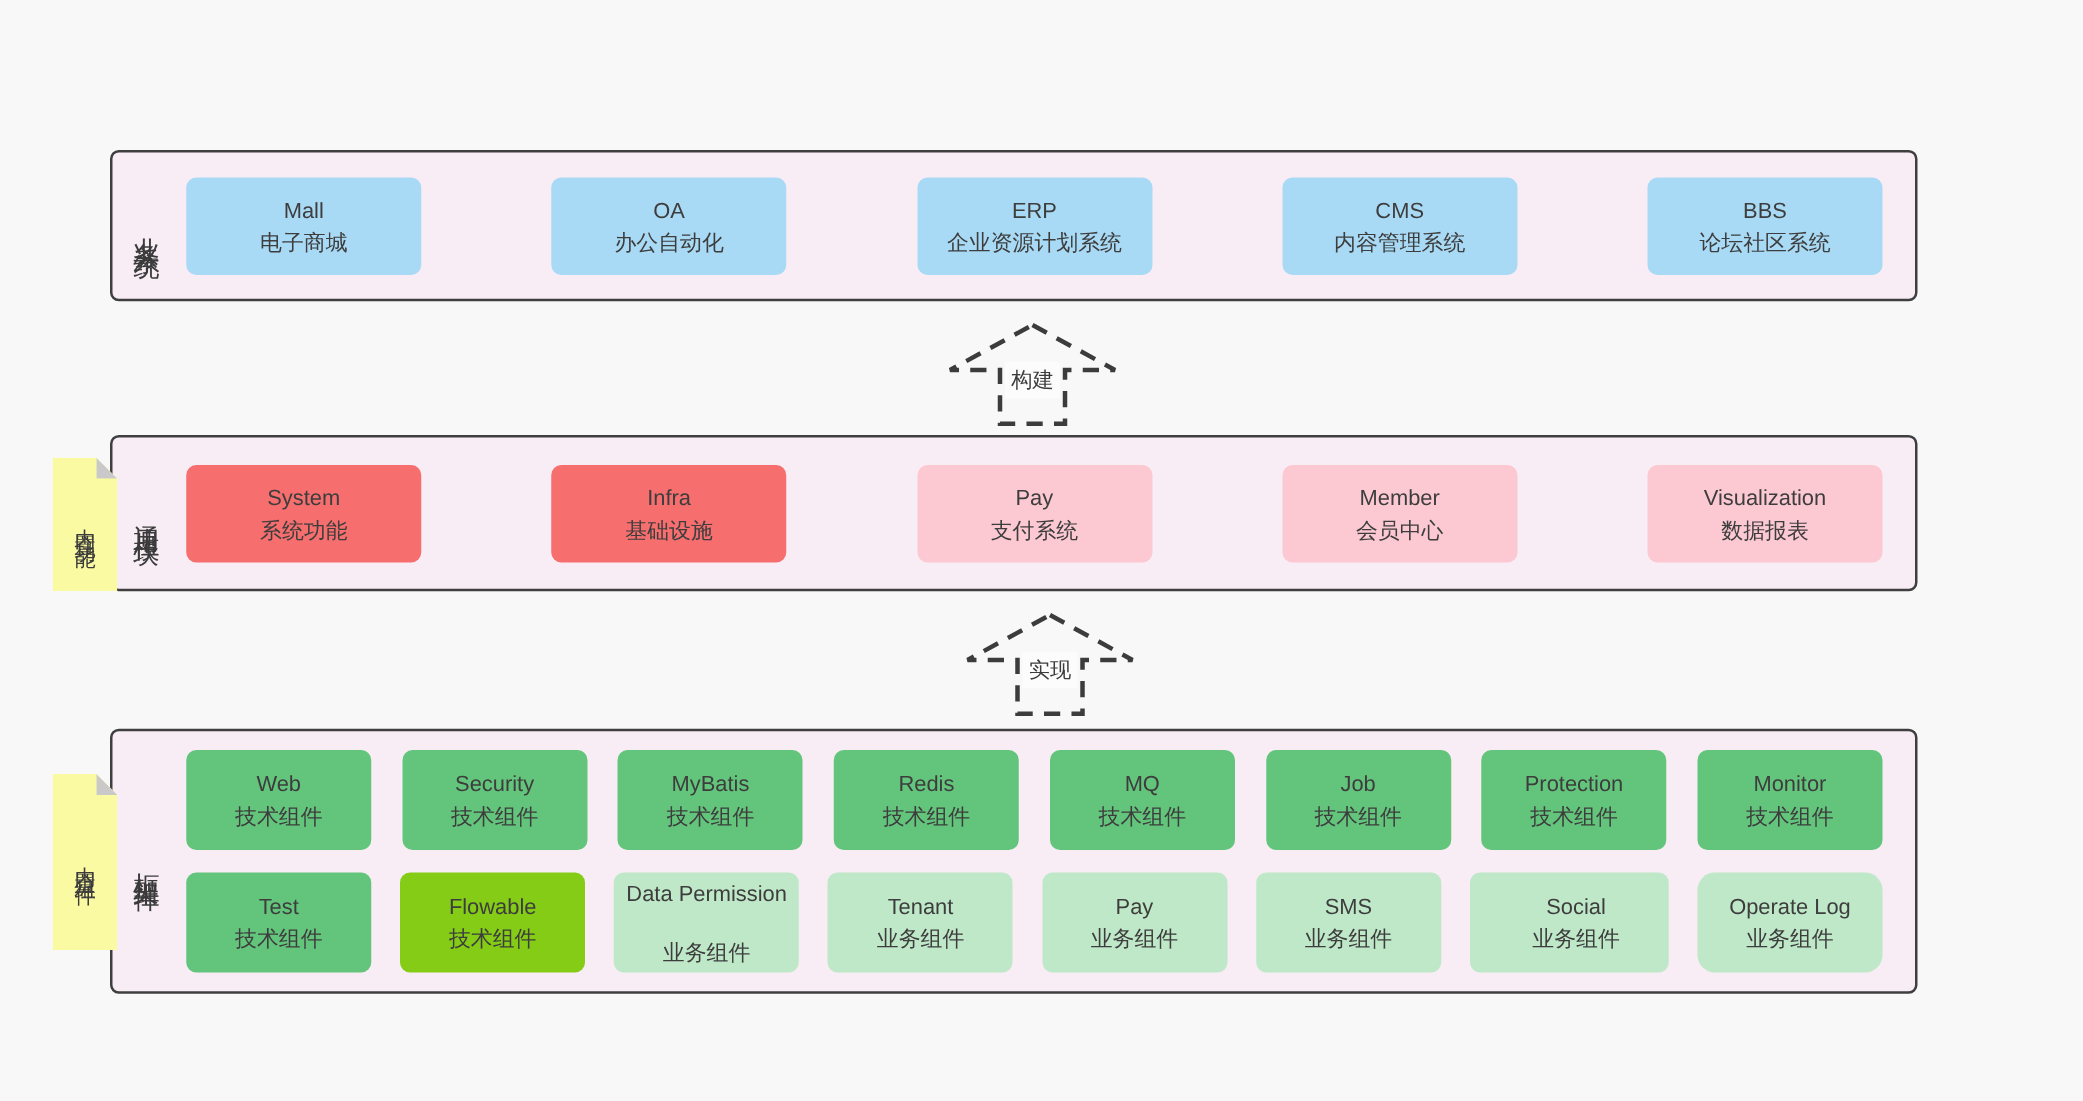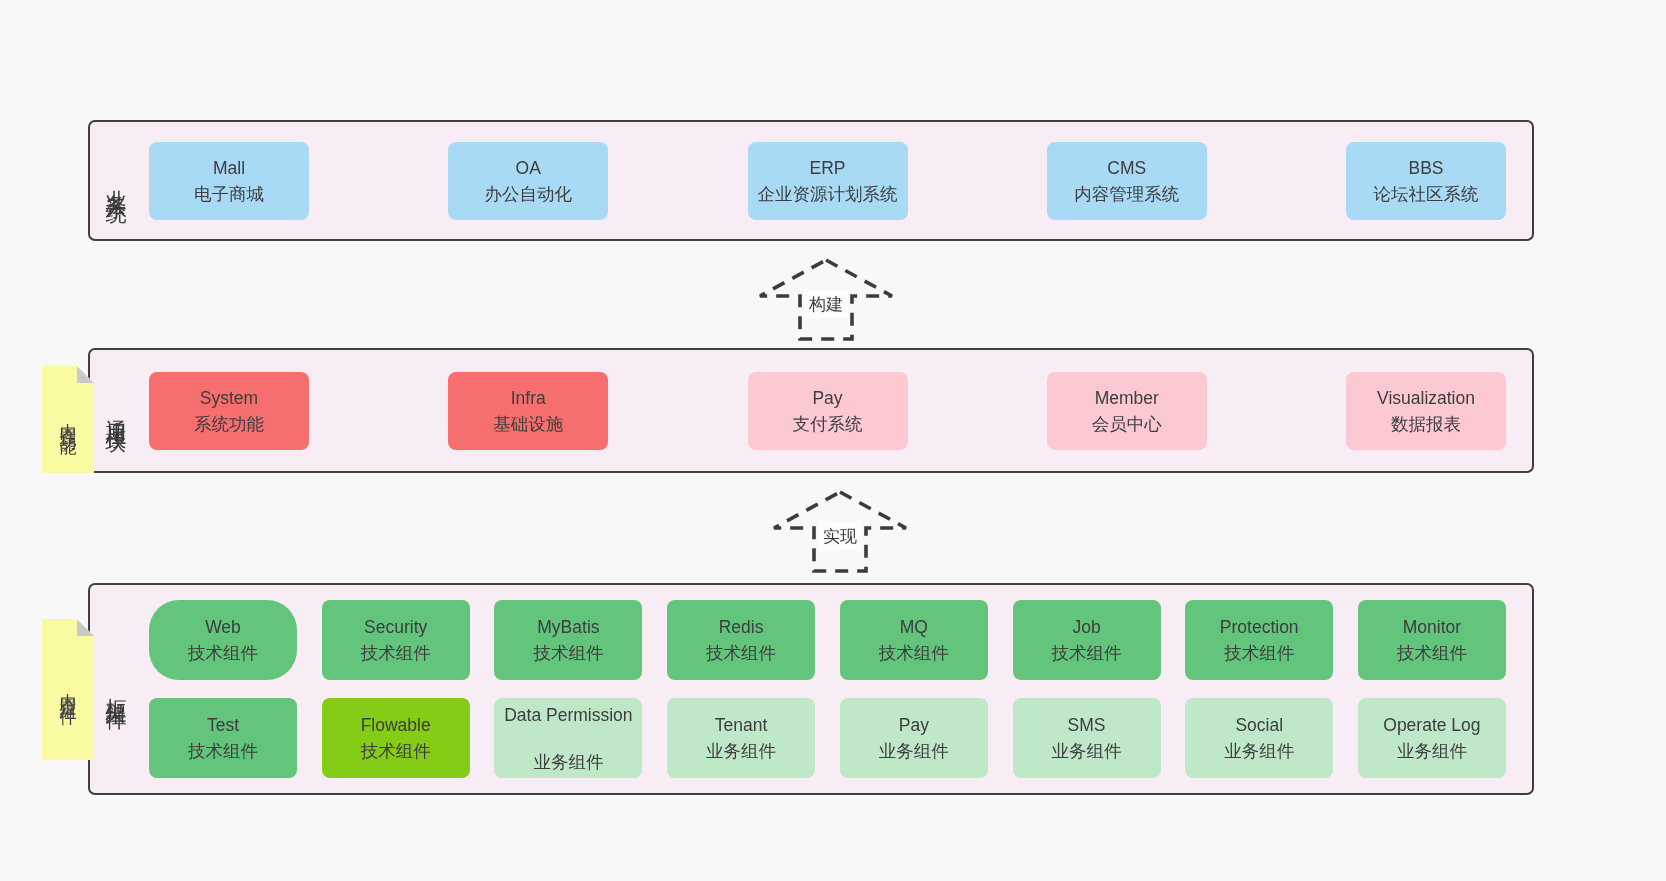--- a/index.html
+++ b/index.html
@@ -57,21 +57,21 @@
     border-radius: 8px;
     display: flex;
     flex-direction: column;
     align-items: center;
     justify-content: center;
     text-align: center;
     font-size: 17.5px;
     line-height: 26px;
     color: #3d3d3d;
   }
-  #layer-business .box, #layer-modules .box { width: 160px; height: 78px; }
+  #layer-business .box, #layer-modules .box { width: 188px; height: 78px; }
   #layer-components .box { width: 148px; height: 80px; }
   .box-title, .box-subtitle { width: 100%; }
 
   
   .sticky {
     position: absolute;
     left: -48px;
     width: 52px;
     background: #fafaa2;
     z-index: 2;
@@ -195,21 +195,21 @@
 </div>
 
 <section class="layer" id="layer-components">
   <div class="sticky" id="sticky-components">
     <span class="fold"></span>
     <span class="sticky-text">内置组件</span>
   </div>
   <div class="layer-label">框架组件</div>
   <div class="rows">
       <div class="box-row">
-        <div class="box" style="background: rgb(99, 197, 124); border-radius: 30px;">
+        <div class="box" style="background: rgb(99, 197, 124);">
           <div class="box-title">Web</div>
           <div class="box-subtitle">技术组件</div>
         </div>
         <div class="box" style="background: rgb(99, 197, 124);">
           <div class="box-title">Security</div>
           <div class="box-subtitle">技术组件</div>
         </div>
         <div class="box" style="background: rgb(99, 197, 124);">
           <div class="box-title">MyBatis</div>
           <div class="box-subtitle">技术组件</div>
@@ -253,23 +253,23 @@
           <div class="box-subtitle">业务组件</div>
         </div>
         <div class="box" style="background: rgb(191, 232, 200);">
           <div class="box-title">Pay</div>
           <div class="box-subtitle">业务组件</div>
         </div>
         <div class="box" style="background: rgb(191, 232, 200);">
           <div class="box-title">SMS</div>
           <div class="box-subtitle">业务组件</div>
         </div>
-        <div class="box" style="background: rgb(191, 232, 200);">
+        <div class="box" style="background: rgb(191, 232, 200); padding-left: 11px;">
           <div class="box-title">Social</div>
           <div class="box-subtitle">业务组件</div>
         </div>
-        <div class="box" style="background: rgb(191, 232, 200);">
+        <div class="box" style="background: rgb(191, 232, 200); border-radius: 14px;">
           <div class="box-title">Operate Log</div>
           <div class="box-subtitle">业务组件</div>
         </div>
       </div>
     </div>
 </section>
 
 </body></html>

